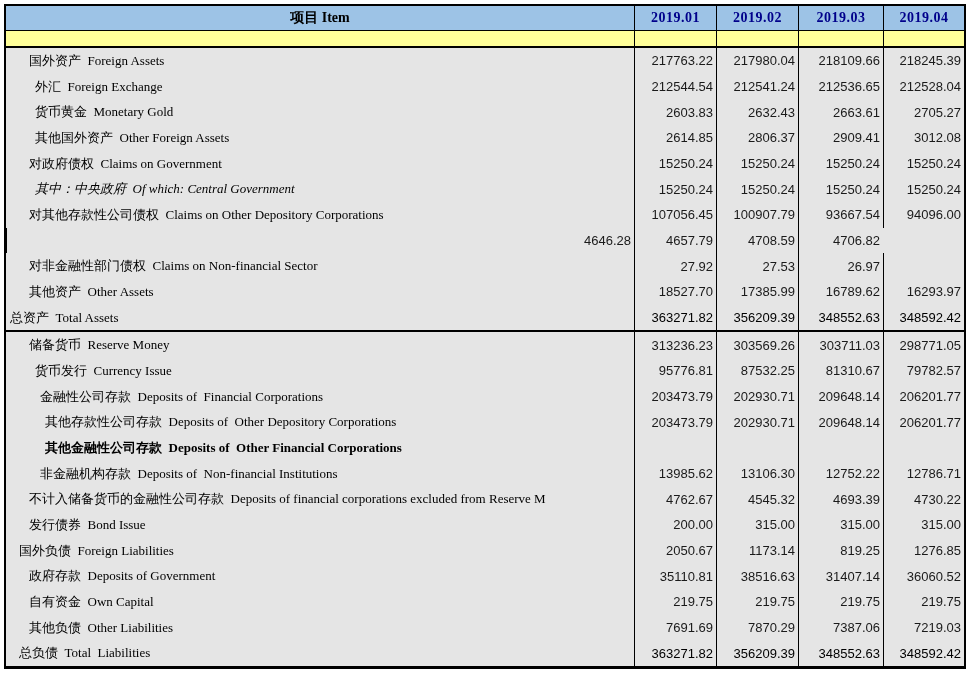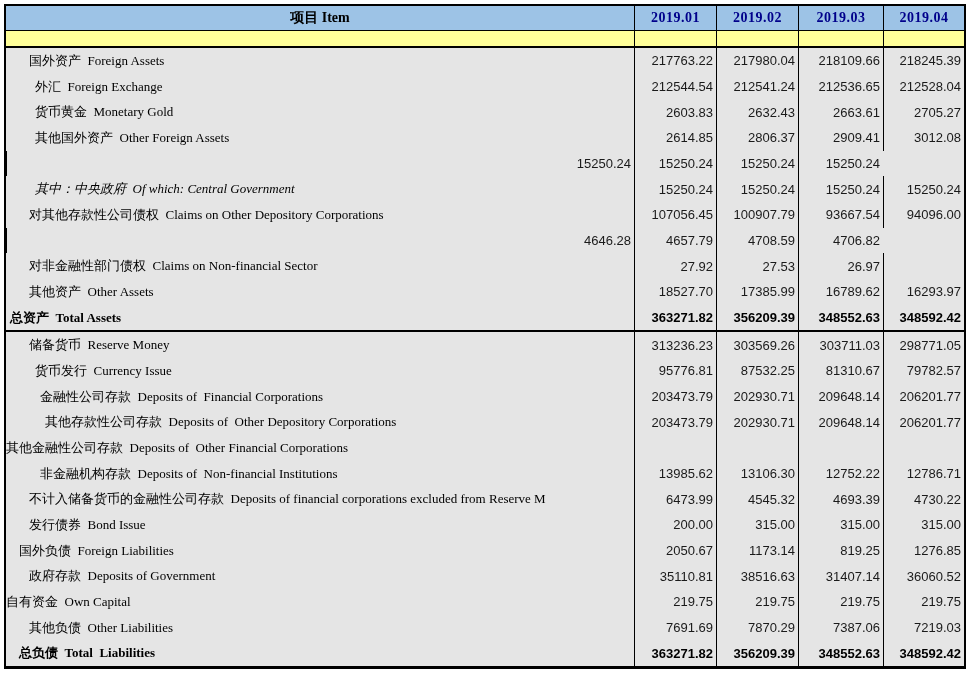--- a/index.html
+++ b/index.html
@@ -53,21 +53,21 @@
     white-space: pre;
     color: #000;
   }
   .num-cell {
     justify-content: flex-end;
     padding-right: 3px;
     font-family: "Liberation Sans", "DejaVu Sans", sans-serif;
     font-size: 13px;
     color: #1a1a1a;
   }
-  .row.bold .label-cell, .row.bold .num-cell { font-weight: bold; color: #000; }
+  .row.bold .label-cell, .row.bold .num-cell { font-weight: normal; color: #000; }
 </style>
 </head>
 <body>
 
 <div class="sheet">
 
   <div class="row header-row">
     <div class="cell item-head">项目  Item</div>
     <div class="cell col-head vline">2019.01</div>
     <div class="cell col-head vline">2019.02</div>
@@ -110,20 +110,21 @@
 
   <div class="row">
     <div class="cell label-cell" style="padding-left: 29px;">其他国外资产  Other Foreign Assets</div>
     <div class="cell num-cell vline">2614.85</div>
     <div class="cell num-cell vline">2806.37</div>
     <div class="cell num-cell vline">2909.41</div>
     <div class="cell num-cell vline">3012.08</div>
   </div>
 
   <div class="row">
+    <div class="cell label-cell" style="padding-left: 23px;">对政府债权  Claims on Government</div>
     <div class="cell num-cell vline">15250.24</div>
     <div class="cell num-cell vline">15250.24</div>
     <div class="cell num-cell vline">15250.24</div>
     <div class="cell num-cell vline">15250.24</div>
   </div>
 
   <div class="row">
     <div class="cell label-cell" style="padding-left: 29px; font-style: italic;">其中：中央政府  Of which: Central Government</div>
     <div class="cell num-cell vline">15250.24</div>
     <div class="cell num-cell vline">15250.24</div>
@@ -196,38 +197,38 @@
 
   <div class="row">
     <div class="cell label-cell" style="padding-left: 39px;">其他存款性公司存款  Deposits of  Other Depository Corporations</div>
     <div class="cell num-cell vline">203473.79</div>
     <div class="cell num-cell vline">202930.71</div>
     <div class="cell num-cell vline">209648.14</div>
     <div class="cell num-cell vline">206201.77</div>
   </div>
 
   <div class="row">
-    <div class="cell label-cell" style="">其他金融性公司存款  Deposits of  Other Financial Corporations</div>
+    <div class="cell label-cell" style="padding-left: 39px; font-weight: bold;">其他金融性公司存款  Deposits of  Other Financial Corporations</div>
     <div class="cell num-cell vline"></div>
     <div class="cell num-cell vline"></div>
     <div class="cell num-cell vline"></div>
     <div class="cell num-cell vline"></div>
   </div>
 
   <div class="row">
     <div class="cell label-cell" style="padding-left: 34px;">非金融机构存款  Deposits of  Non-financial Institutions</div>
     <div class="cell num-cell vline">13985.62</div>
     <div class="cell num-cell vline">13106.30</div>
     <div class="cell num-cell vline">12752.22</div>
     <div class="cell num-cell vline">12786.71</div>
   </div>
 
   <div class="row">
     <div class="cell label-cell" style="padding-left: 23px;">不计入储备货币的金融性公司存款  Deposits of financial corporations excluded from Reserve M</div>
-    <div class="cell num-cell vline">6473.99</div>
+    <div class="cell num-cell vline">4762.67</div>
     <div class="cell num-cell vline">4545.32</div>
     <div class="cell num-cell vline">4693.39</div>
     <div class="cell num-cell vline">4730.22</div>
   </div>
 
   <div class="row">
     <div class="cell label-cell" style="padding-left: 23px;">发行债券  Bond Issue</div>
     <div class="cell num-cell vline">200.00</div>
     <div class="cell num-cell vline">315.00</div>
     <div class="cell num-cell vline">315.00</div>
@@ -244,21 +245,21 @@
 
   <div class="row">
     <div class="cell label-cell" style="padding-left: 23px;">政府存款  Deposits of Government</div>
     <div class="cell num-cell vline">35110.81</div>
     <div class="cell num-cell vline">38516.63</div>
     <div class="cell num-cell vline">31407.14</div>
     <div class="cell num-cell vline">36060.52</div>
   </div>
 
   <div class="row">
-    <div class="cell label-cell" style="">自有资金  Own Capital</div>
+    <div class="cell label-cell" style="padding-left: 23px;">自有资金  Own Capital</div>
     <div class="cell num-cell vline">219.75</div>
     <div class="cell num-cell vline">219.75</div>
     <div class="cell num-cell vline">219.75</div>
     <div class="cell num-cell vline">219.75</div>
   </div>
 
   <div class="row">
     <div class="cell label-cell" style="padding-left: 23px;">其他负债  Other Liabilities</div>
     <div class="cell num-cell vline">7691.69</div>
     <div class="cell num-cell vline">7870.29</div>

